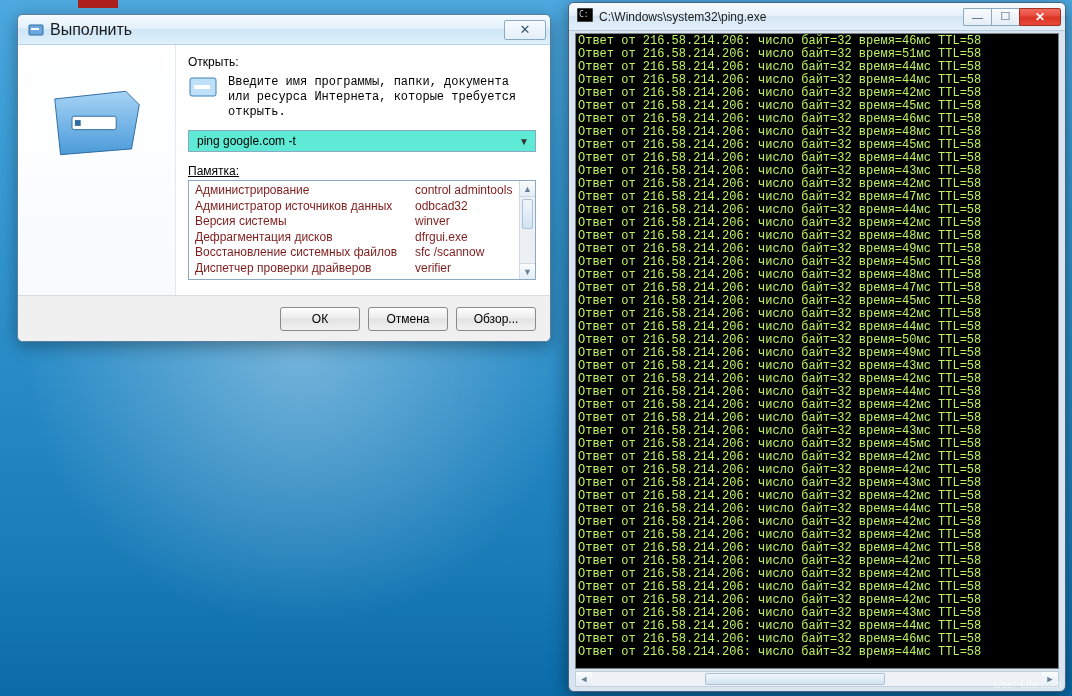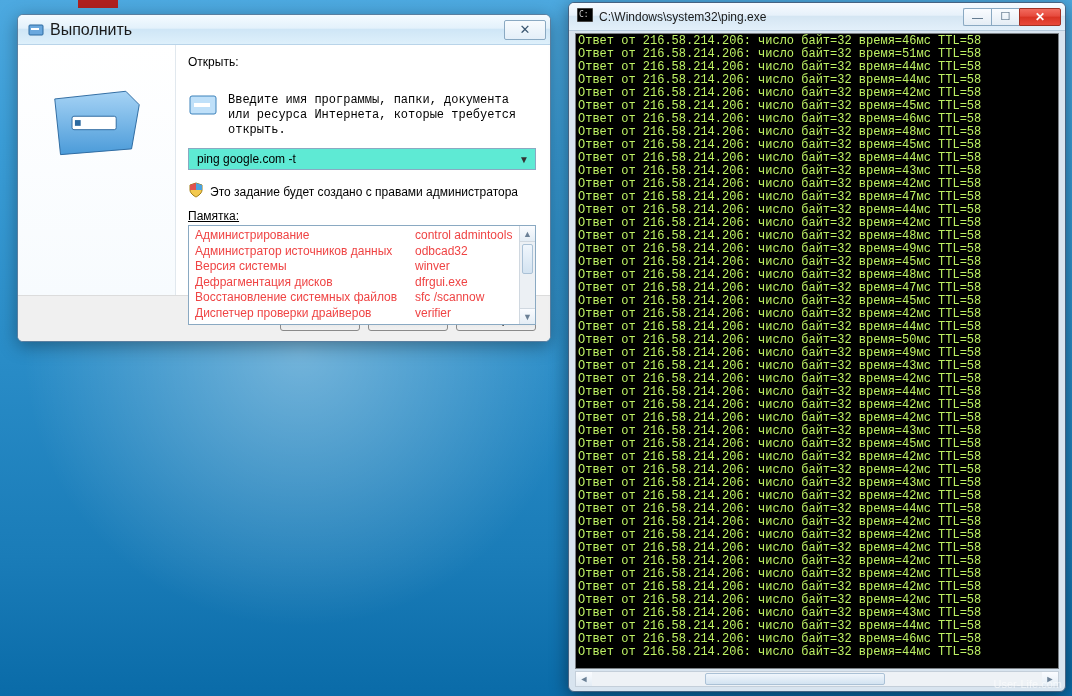--- a/index.html
+++ b/index.html
@@ -90,21 +90,21 @@
     align-items: flex-start;
     justify-content: center;
     padding-top: 42px;
   }
   .run-big-icon svg { width: 96px; height: 70px; }
 
   .run-right {
     flex: 1;
     padding: 10px 14px 4px 12px;
   }
-  .lbl { color: #000; margin-bottom: 21px; }
+  .lbl { color: #000; margin-bottom: 3px; }
   .hint { color: #000; margin: 3px 0 10px 0; line-height: 1.25; }
   .hint-row { display: flex; gap: 8px; align-items: flex-start; font-family: Liberation Mono, monospace; }
   .hint-icon svg { width: 32px; height: 32px; }
   .combo {
     display: flex; align-items: center;
     height: 22px;
     border: 1px solid #8aa9c2;
     background: #5eead4;
     padding: 0 4px 0 6px;
     margin-bottom: 12px;
@@ -127,21 +127,21 @@
     position: relative;
     border: 1px solid #8aa9c2;
     height: 100px;
     background: #fff;
   }
   .memo-table {
     position: absolute; inset: 0 16px 0 0;
     overflow: hidden;
     padding: 2px 6px;
   }
-  .memo-row { display: flex; font-size: 12px; color: #ef4444; line-height: 1.3; }
+  .memo-row { display: flex; font-size: 12px; color: #7f1d1d; line-height: 1.3; }
   .memo-col1 { width: 220px; }
   .memo-col2 { flex: 1; }
   .memo-scroll {
     position: absolute; right: 0; top: 0; bottom: 0;
     width: 16px;
     background: #ecf0f4;
     border-left: 1px solid #d0d8e0;
     display: flex; flex-direction: column;
   }
   .memo-scroll .arrow {
@@ -310,30 +310,20 @@
               <rect x="6" y="13" width="16" height="4" fill="#fff"></rect>
             </svg>
         </span>
         <div class="hint">Введите имя программы, папки, документа или ресурса Интернета, которые требуется открыть.</div>
       </div>
       <div class="combo">
         <input type="text" value="ping google.com -t" style="">
         <span class="chev">▼</span>
       </div>
 
-      <div class="admin-row">
-        <span class="shield">
-          <svg viewBox="0 0 16 16">
-              <path d="M8 1 L14 3 V8 C14 12 8 15 8 15 C8 15 2 12 2 8 V3 Z" fill="#f3c94e" stroke="#9e7a12"></path>
-              <path d="M8 1 L14 3 V8 H8 Z" fill="#4aa3e0"></path>
-              <path d="M8 8 H2 V3 L8 1 Z" fill="#e05050"></path>
-            </svg>
-        </span>
-        <span>Это задание будет создано с правами администратора</span>
-      </div>
 
       <div class="memo-label">Памятка:</div>
       <div class="memo-box">
         <div class="memo-table" id="memo-table">
             <div class="memo-row">
               <div class="memo-col1">Администрирование</div>
               <div class="memo-col2">control admintools</div>
             </div>
             <div class="memo-row">
               <div class="memo-col1">Администратор источников данных</div>

